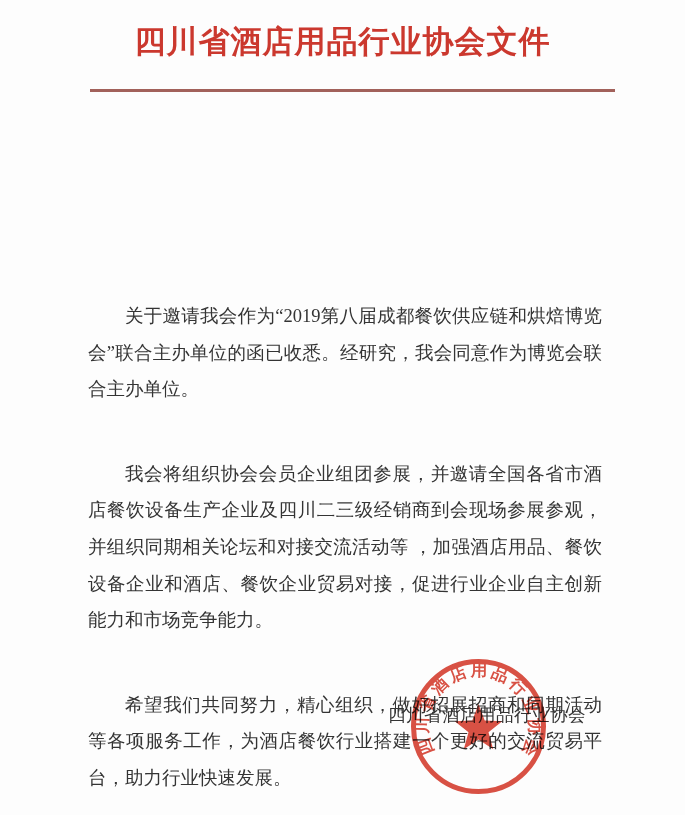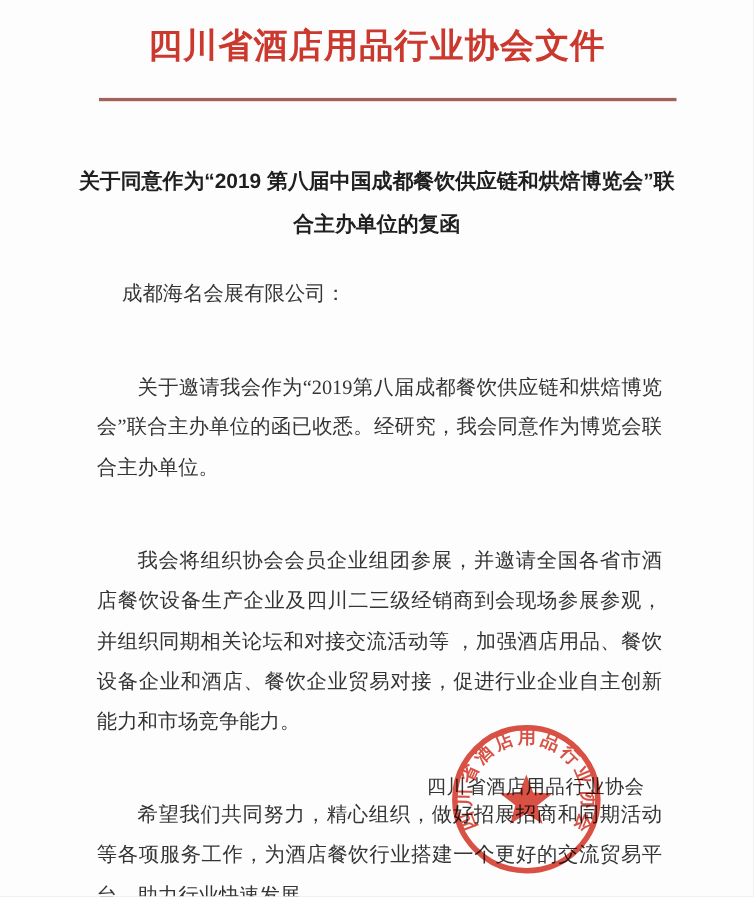--- a/index.html
+++ b/index.html
@@ -96,27 +96,22 @@
 </style>
 </head>
 <body>
 
 <div class="page">
 
   <h1 class="letterhead-title">四川省酒店用品行业协会文件</h1>
 
   <div class="red-divider"></div>
 
-  <div class="doc-title">
-    <div>关于同意作为“2019 第八届中国成都餐饮供应链和烘焙博览会”联</div>
-    <div>合主办单位的复函</div>
-  </div>
 
   <div class="letter-body">
-    <div class="salutation">成都海名会展有限公司：</div>
     <p class="para">关于邀请我会作为“2019第八届成都餐饮供应链和烘焙博览会”联合主办单位的函已收悉。经研究，我会同意作为博览会联合主办单位。</p>
     <p class="para">我会将组织协会会员企业组团参展，并邀请全国各省市酒店餐饮设备生产企业及四川二三级经销商到会现场参展参观，并组织同期相关论坛和对接交流活动等 ，加强酒店用品、餐饮设备企业和酒店、餐饮企业贸易对接，促进行业企业自主创新能力和市场竞争能力。</p>
     <p class="para">希望我们共同努力，精心组织，做好招展招商和同期活动等各项服务工作，为酒店餐饮行业搭建一个更好的交流贸易平台，助力行业快速发展。</p>
   </div>
 
   <div class="closing-org">四川省酒店用品行业协会</div>
 
 
   <svg class="seal" viewBox="0 0 145 145">
     <circle cx="72.5" cy="72.5" r="65" fill="none" stroke="#d5392a" stroke-width="5"></circle>

